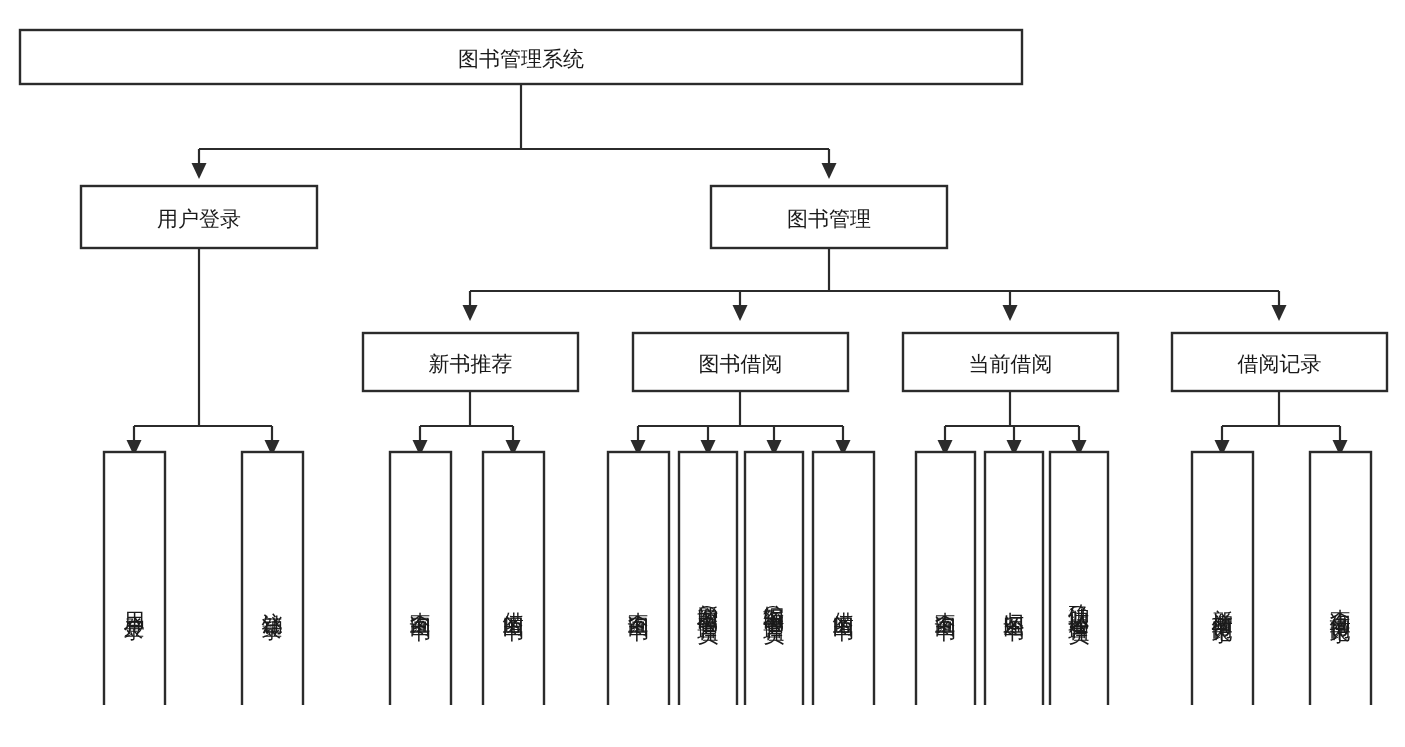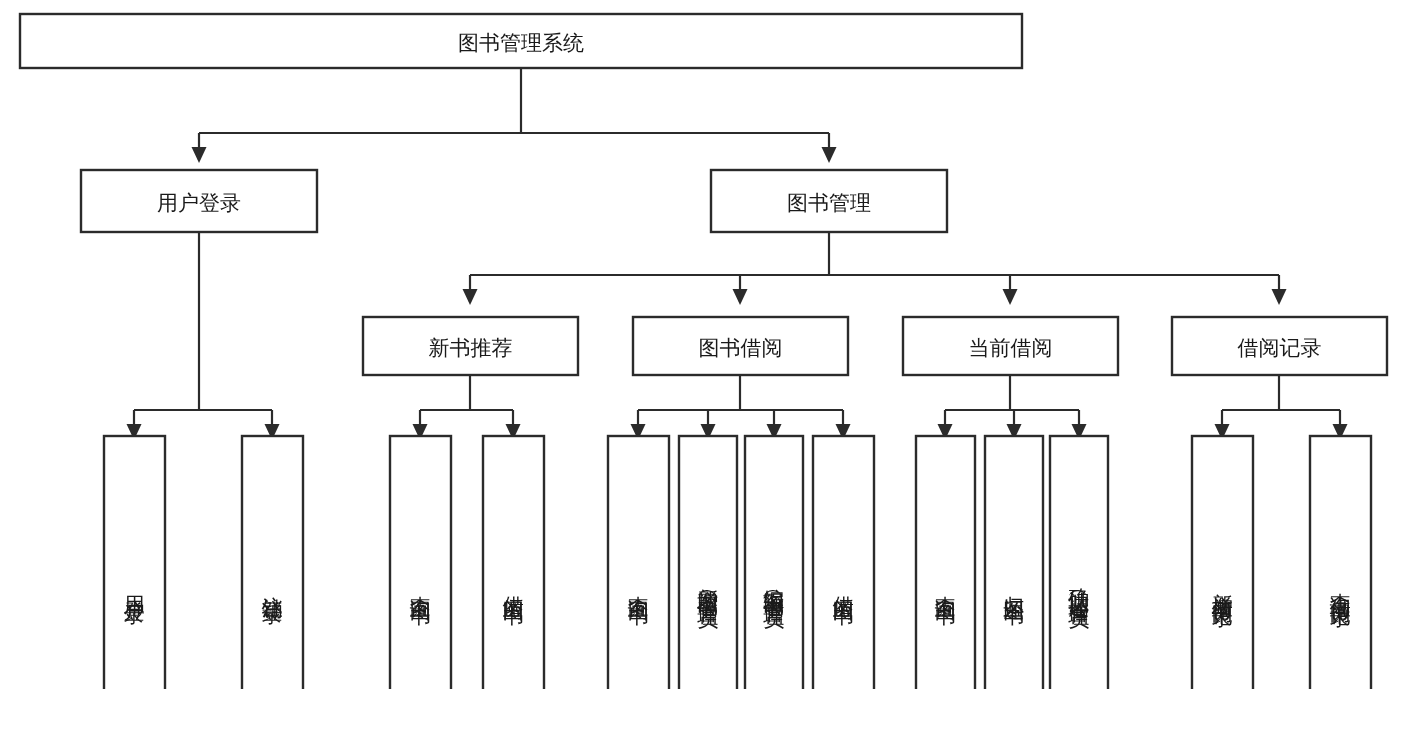--- a/index.html
+++ b/index.html
@@ -10,20 +10,21 @@
   }
   body {
     font-family: "Liberation Sans", "DejaVu Sans", sans-serif;
   }
   #diagram-canvas {
     position: relative;
     width: 1405px;
     height: 689px;
     background: #ffffff;
     overflow: hidden;
+    margin-top: 16px;
   }
   svg.diagram-svg {
     position: absolute;
     left: 0;
     top: 0;
     width: 1405px;
     height: 747px;
   }
   .node-box {
     fill: #ffffff;

